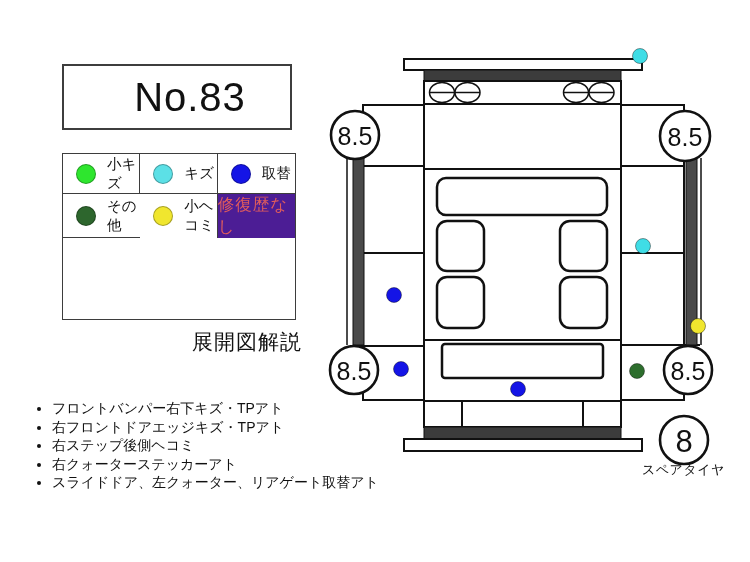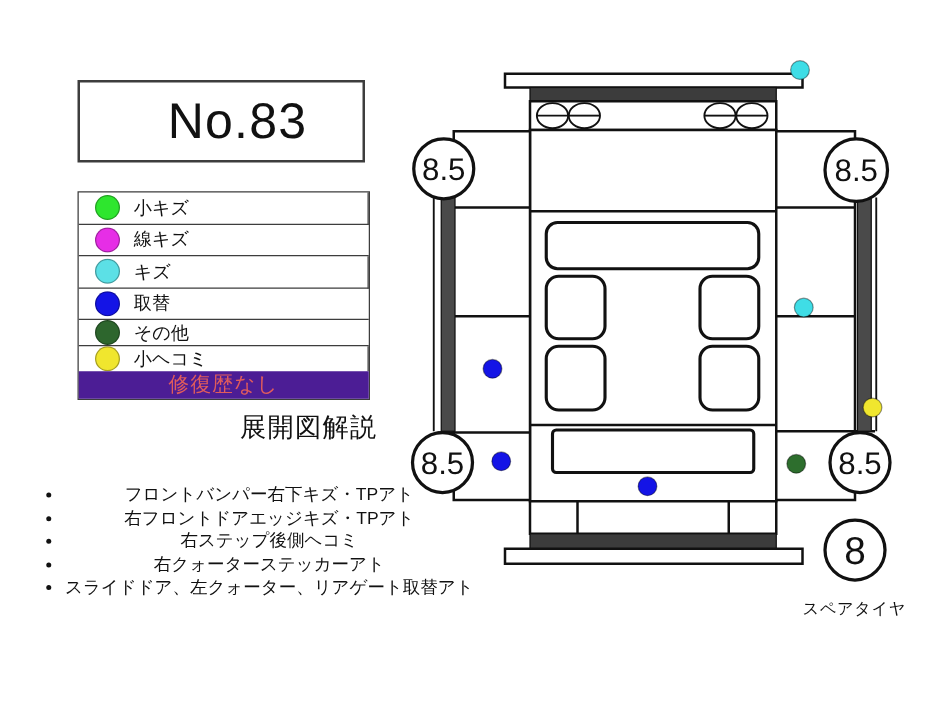--- a/index.html
+++ b/index.html
@@ -10,63 +10,59 @@
   }
   .no-box{
     position:absolute;left:62px;top:64px;width:230px;height:66px;
     border:2px solid #3d3d3d;box-sizing:border-box;
     display:flex;align-items:center;justify-content:center;
     font-size:40px;letter-spacing:1px;padding-left:26px;
   }
   .legend{
     position:absolute;left:62px;top:153px;width:234px;height:167px;
     border:1.5px solid #3d3d3d;box-sizing:border-box;
-    display:grid;grid-template-columns:1fr;grid-template-rows:repeat(4,1fr);
+    display:grid;grid-template-columns:1fr 1fr 1fr;grid-template-rows:repeat(4,1fr);
     background:#fff;
   }
   .legend-cell{
     border-right:1px solid #3d3d3d;border-bottom:1px solid #3d3d3d;
     box-sizing:border-box;display:flex;align-items:center;gap:11px;
     padding-left:13px;font-size:14.5px;
   }
   .legend-cell.last-col{border-right:none;}
   .legend-cell.last-row{border-bottom:none;}
   .dot{
     width:20px;height:20px;border-radius:50%;flex:none;
     border:1px solid rgba(0,0,0,0.3);box-sizing:border-box;
   }
   .repair-cell{justify-content:center;padding-left:0;font-size:16.5px;letter-spacing:1px;}
   .notes-title{
     position:absolute;left:62px;top:328px;width:240px;text-align:right;
     font-weight:normal;font-size:21px;letter-spacing:1px;
   }
   .notes-list{
-    position:absolute;left:32px;top:386px;margin:0;padding-left:20px;
-    font-size:14px;line-height:18.5px;white-space:nowrap;text-align:center;
+    position:absolute;left:32px;top:399px;margin:0;padding-left:20px;
+    font-size:14px;line-height:18.5px;white-space:nowrap;
   }
   .notes-list li{margin:0;}
-  .spare-label{position:absolute;left:642px;top:478px;font-size:13px;letter-spacing:0.5px;}
+  .spare-label{position:absolute;left:642px;top:461px;font-size:13px;letter-spacing:0.5px;}
   svg.diagram{position:absolute;left:0;top:0;}
   svg text{font-family:inherit;}
 </style>
 </head>
 <body>
 
 <div class="no-box">
   <span>No.83</span>
 </div>
 
 <div class="legend">
   <div class="legend-cell">
     <span class="dot" style="background: rgb(46, 230, 46);"></span>
     <span>小キズ</span>
-  </div>
-  <div class="legend-cell last-col">
-    <span class="dot" style="background: rgb(230, 46, 230);"></span>
-    <span>線キズ</span>
   </div>
   <div class="legend-cell">
     <span class="dot" style="background: rgb(92, 224, 230);"></span>
     <span>キズ</span>
   </div>
   <div class="legend-cell last-col">
     <span class="dot" style="background: rgb(20, 20, 230);"></span>
     <span>取替</span>
   </div>
   <div class="legend-cell last-col">

